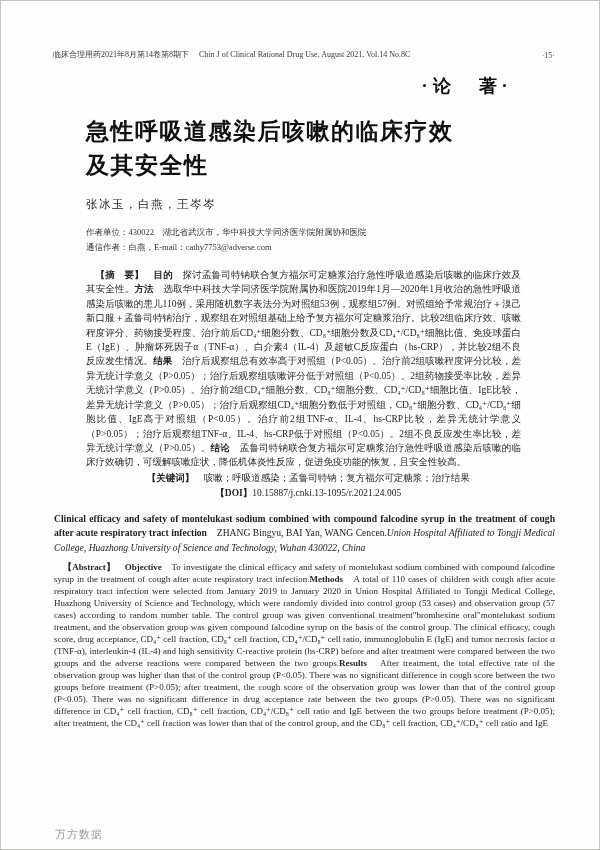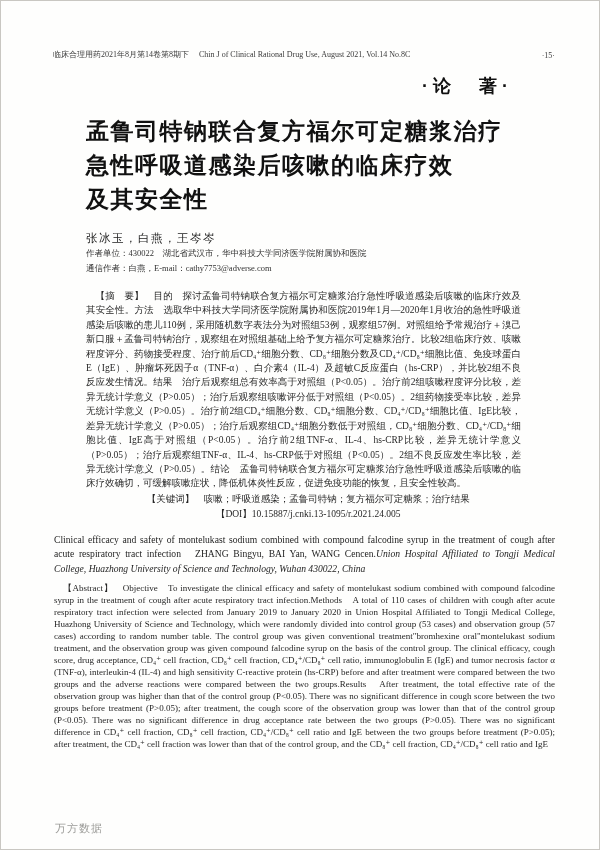--- a/index.html
+++ b/index.html
@@ -20,53 +20,52 @@
     font-size: 18px; font-weight: bold; letter-spacing: 5px;
     font-family: "Liberation Sans", "DejaVu Sans", sans-serif; color: #111;
   }
   .main-col { margin: 16px 78px 0 85px; }
   .article-title {
     margin: 0; font-family: "Liberation Sans", "DejaVu Sans", sans-serif;
     font-size: 23px; font-weight: 700; line-height: 34px; letter-spacing: 1.5px; color: #111;
   }
   .title-line { display: block; }
   .authors { margin-top: 15px; font-size: 11.5px; letter-spacing: 1.5px; color: #222; }
-  .affil-block { font-size: 8.5px; line-height: 1.75; color: #333; }
+  .affil-block { margin-top: 13px; font-size: 8.5px; line-height: 1.75; color: #333; }
   .abstract-cn {
     margin: 13px 0 0; font-size: 9.5px; line-height: 1.52;
     text-align: justify; text-indent: 1em; color: #262626;
   }
   .kw-line, .doi-line { margin: 2px 0 0; font-size: 9.5px; text-indent: 1em; color: #262626; text-align: center; }
   .en-col { margin: 12px 44px 0 53px; }
   .en-title { margin: 0; font-size: 9.6px; line-height: 1.5; text-align: justify; color: #1d1d1d; }
   .abstract-en { margin: 7px 0 0; font-size: 9px; line-height: 1.33; text-align: justify; text-indent: 1em; color: #262626; }
-  .seg-b { font-weight: normal; }
+  .seg-b { font-weight: bold; }
   .seg-i { font-style: italic; }
   .watermark {
-    position: absolute; left: 54px; bottom: 13px;
+    position: absolute; left: 54px; bottom: 7px;
     font-size: 11px; color: #9b9b98; letter-spacing: 1px;
   }
 </style>
 </head>
 <body>
 
 <div class="page">
 
   <div class="header-row">
     <div class="header-left">
       <span>临床合理用药2021年8月第14卷第8期下</span><span class="hsep"></span><span>Chin J of Clinical Rational Drug Use, August 2021, Vol.14 No.8C</span>
     </div>
     <div class="header-right">·15·</div>
   </div>
 
   <div class="section-label">·论　著·</div>
 
   <div class="main-col">
     <h1 class="article-title">
-      <span class="title-line">孟鲁司特钠联合复方福尔可定糖浆治疗</span>
       <span class="title-line">急性呼吸道感染后咳嗽的临床疗效</span>
       <span class="title-line">及其安全性</span>
     </h1>
 
     <div class="authors">张冰玉，白燕，王岑岑</div>
 
     <div class="affil-block">
       <div><span>作者单位：</span><span>430022　湖北省武汉市，华中科技大学同济医学院附属协和医院</span></div>
       <div><span>通信作者：</span><span>白燕，E-mail：cathy7753@adverse.com</span></div>
     </div>

